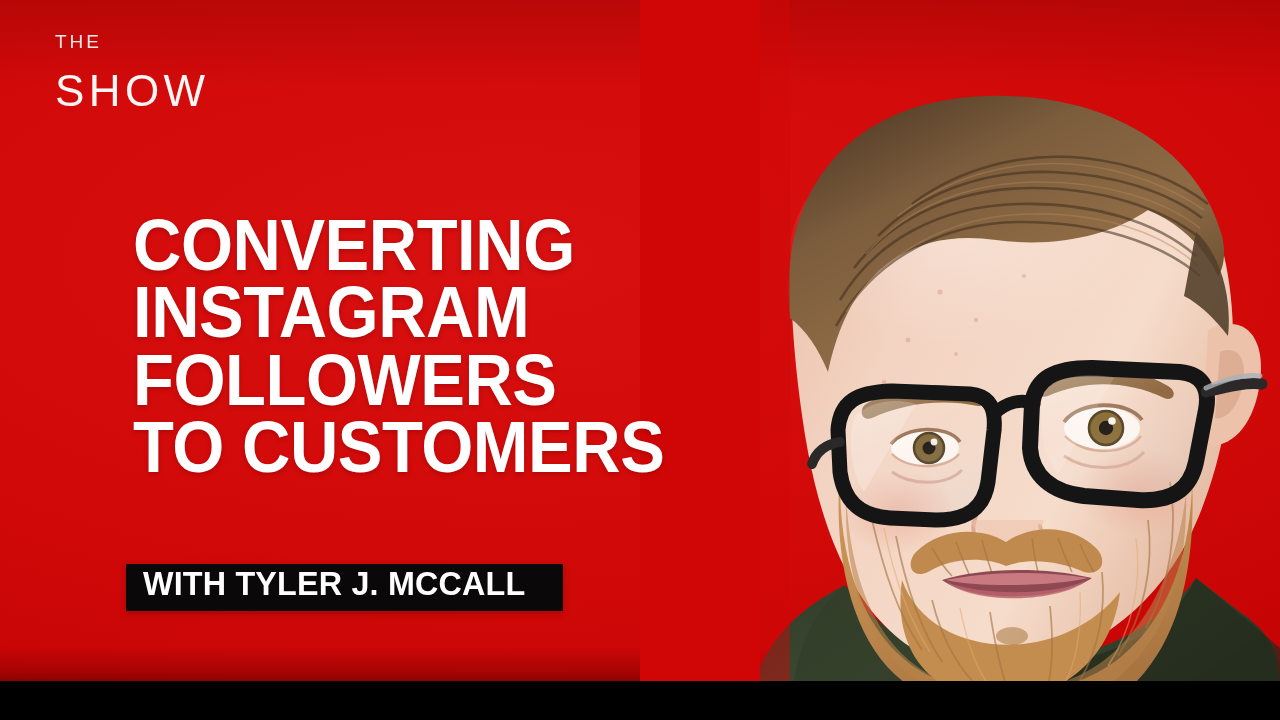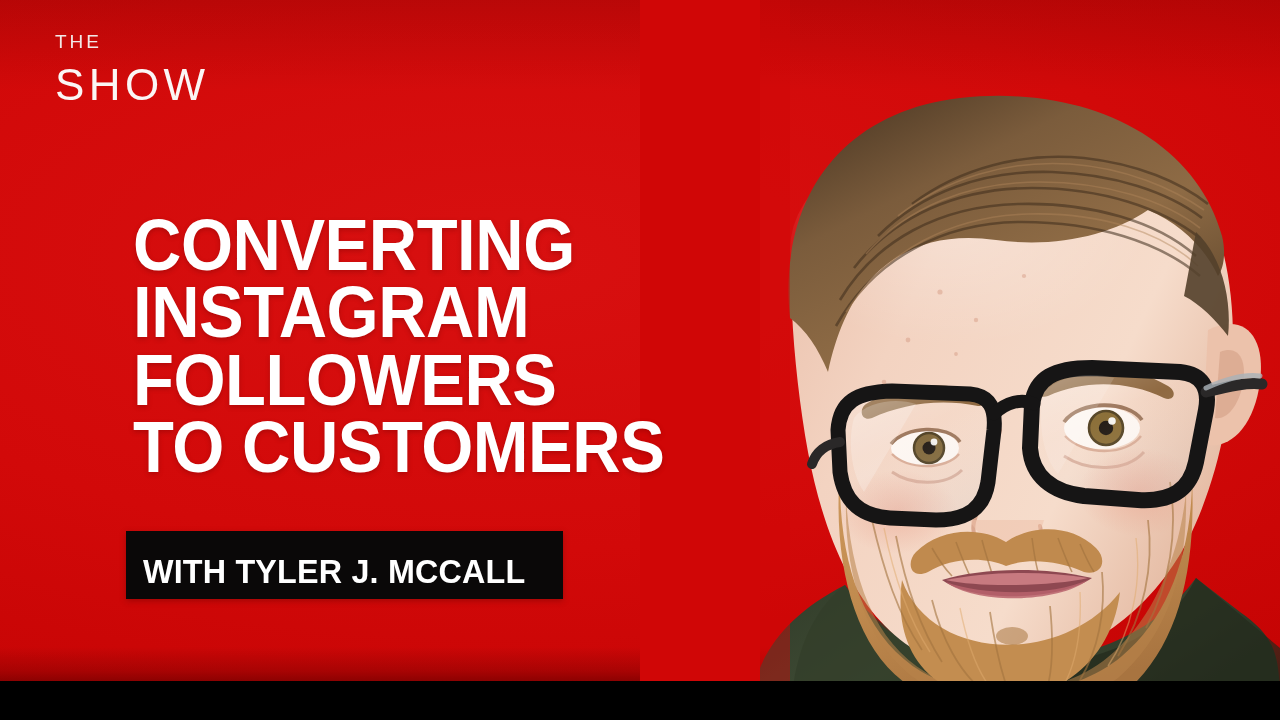--- a/index.html
+++ b/index.html
@@ -45,43 +45,43 @@
     display:block;
     margin-bottom:7px;
   }
   .logo-word{
     font-size:44px;
     font-weight:400;
     letter-spacing:4.4px;
     color:#fbf6f5;
     display:block;
   }
-  .logo-word.second{ margin-top:12px; }
+  .logo-word.second{ margin-top:18px; }
 
   
   .headline{
     position:absolute; left:133px; top:212px;
     color:#ffffff;
     font-weight:700;
     font-size:72px;
     line-height:0.935;
     letter-spacing:-0.5px;
     transform:scaleX(0.93);
     transform-origin:left top;
     text-shadow:0 2px 5px rgba(90,0,0,0.30);
     white-space:nowrap;
     z-index:4;
   }
   .headline .l{ display:block; }
 
   
   .guest-bar{
-    position:absolute; left:126px; top:531px;
+    position:absolute; left:126px; top:564px;
     background:#0a0808;
-    padding:23px 17px 11px 17px;
+    padding:2px 17px 11px 17px;
     z-index:5;
     box-shadow:0 2px 6px rgba(80,0,0,0.35);
   }
   .guest-bar span{
     display:block;
     color:#ffffff;
     font-size:34px;
     font-weight:700;
     letter-spacing:0.2px;
     line-height:1;

